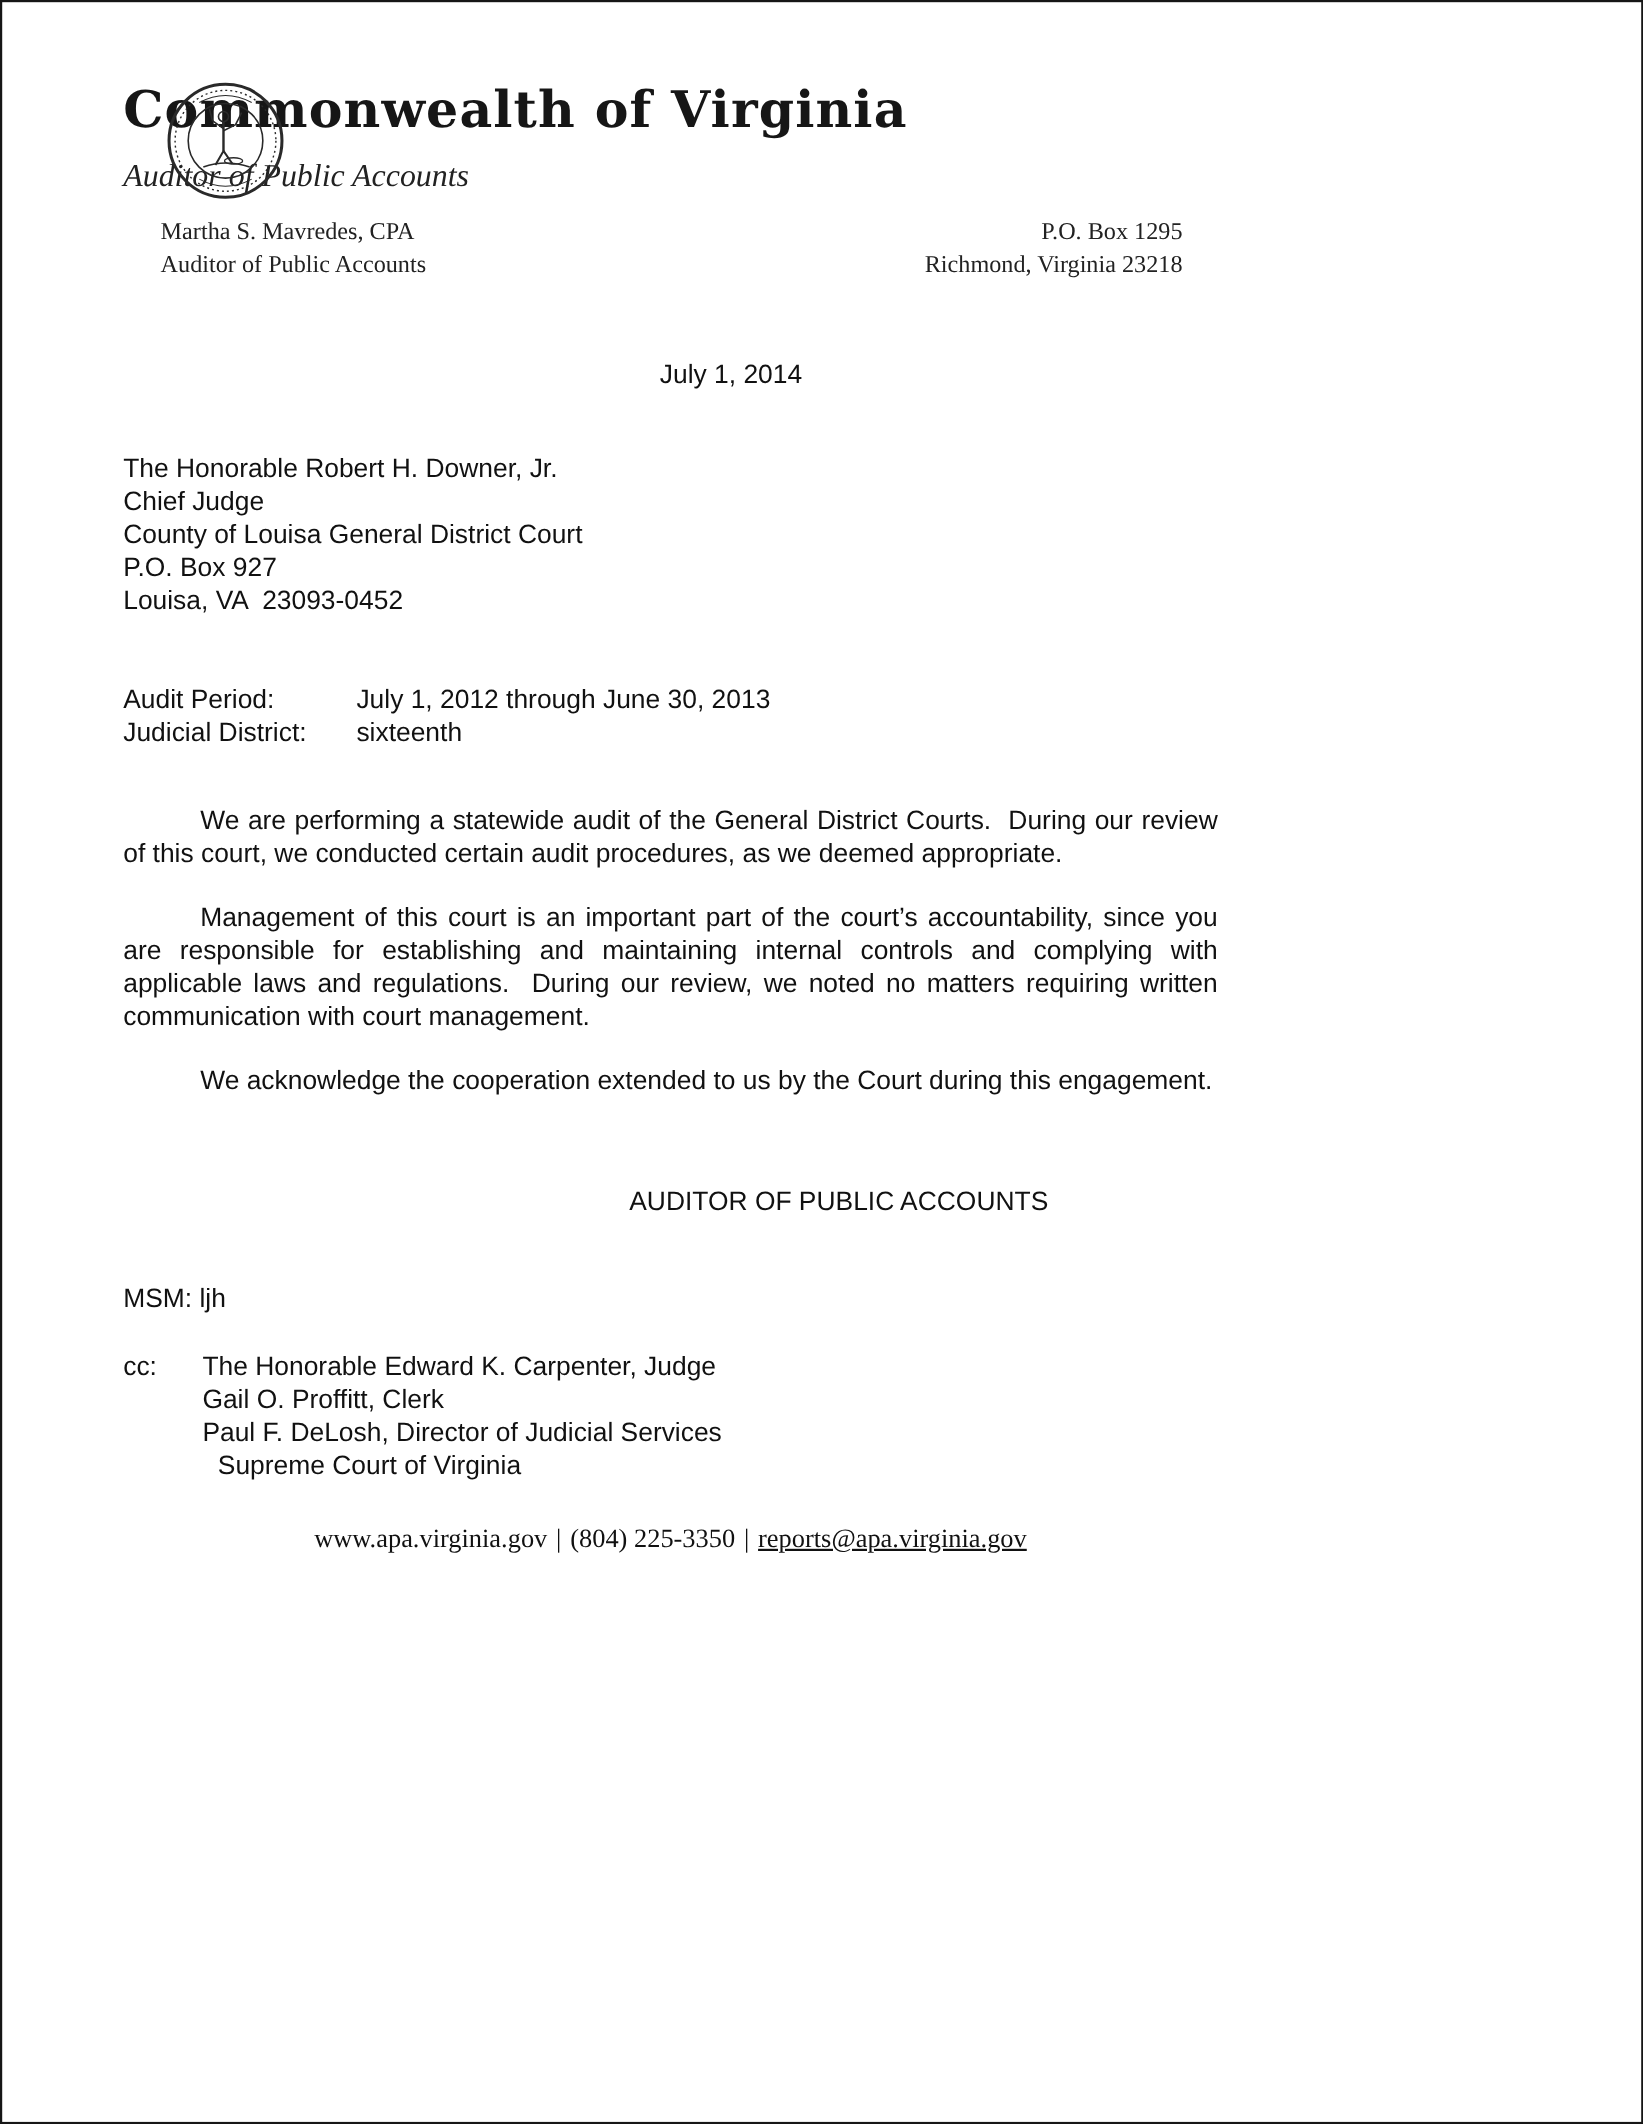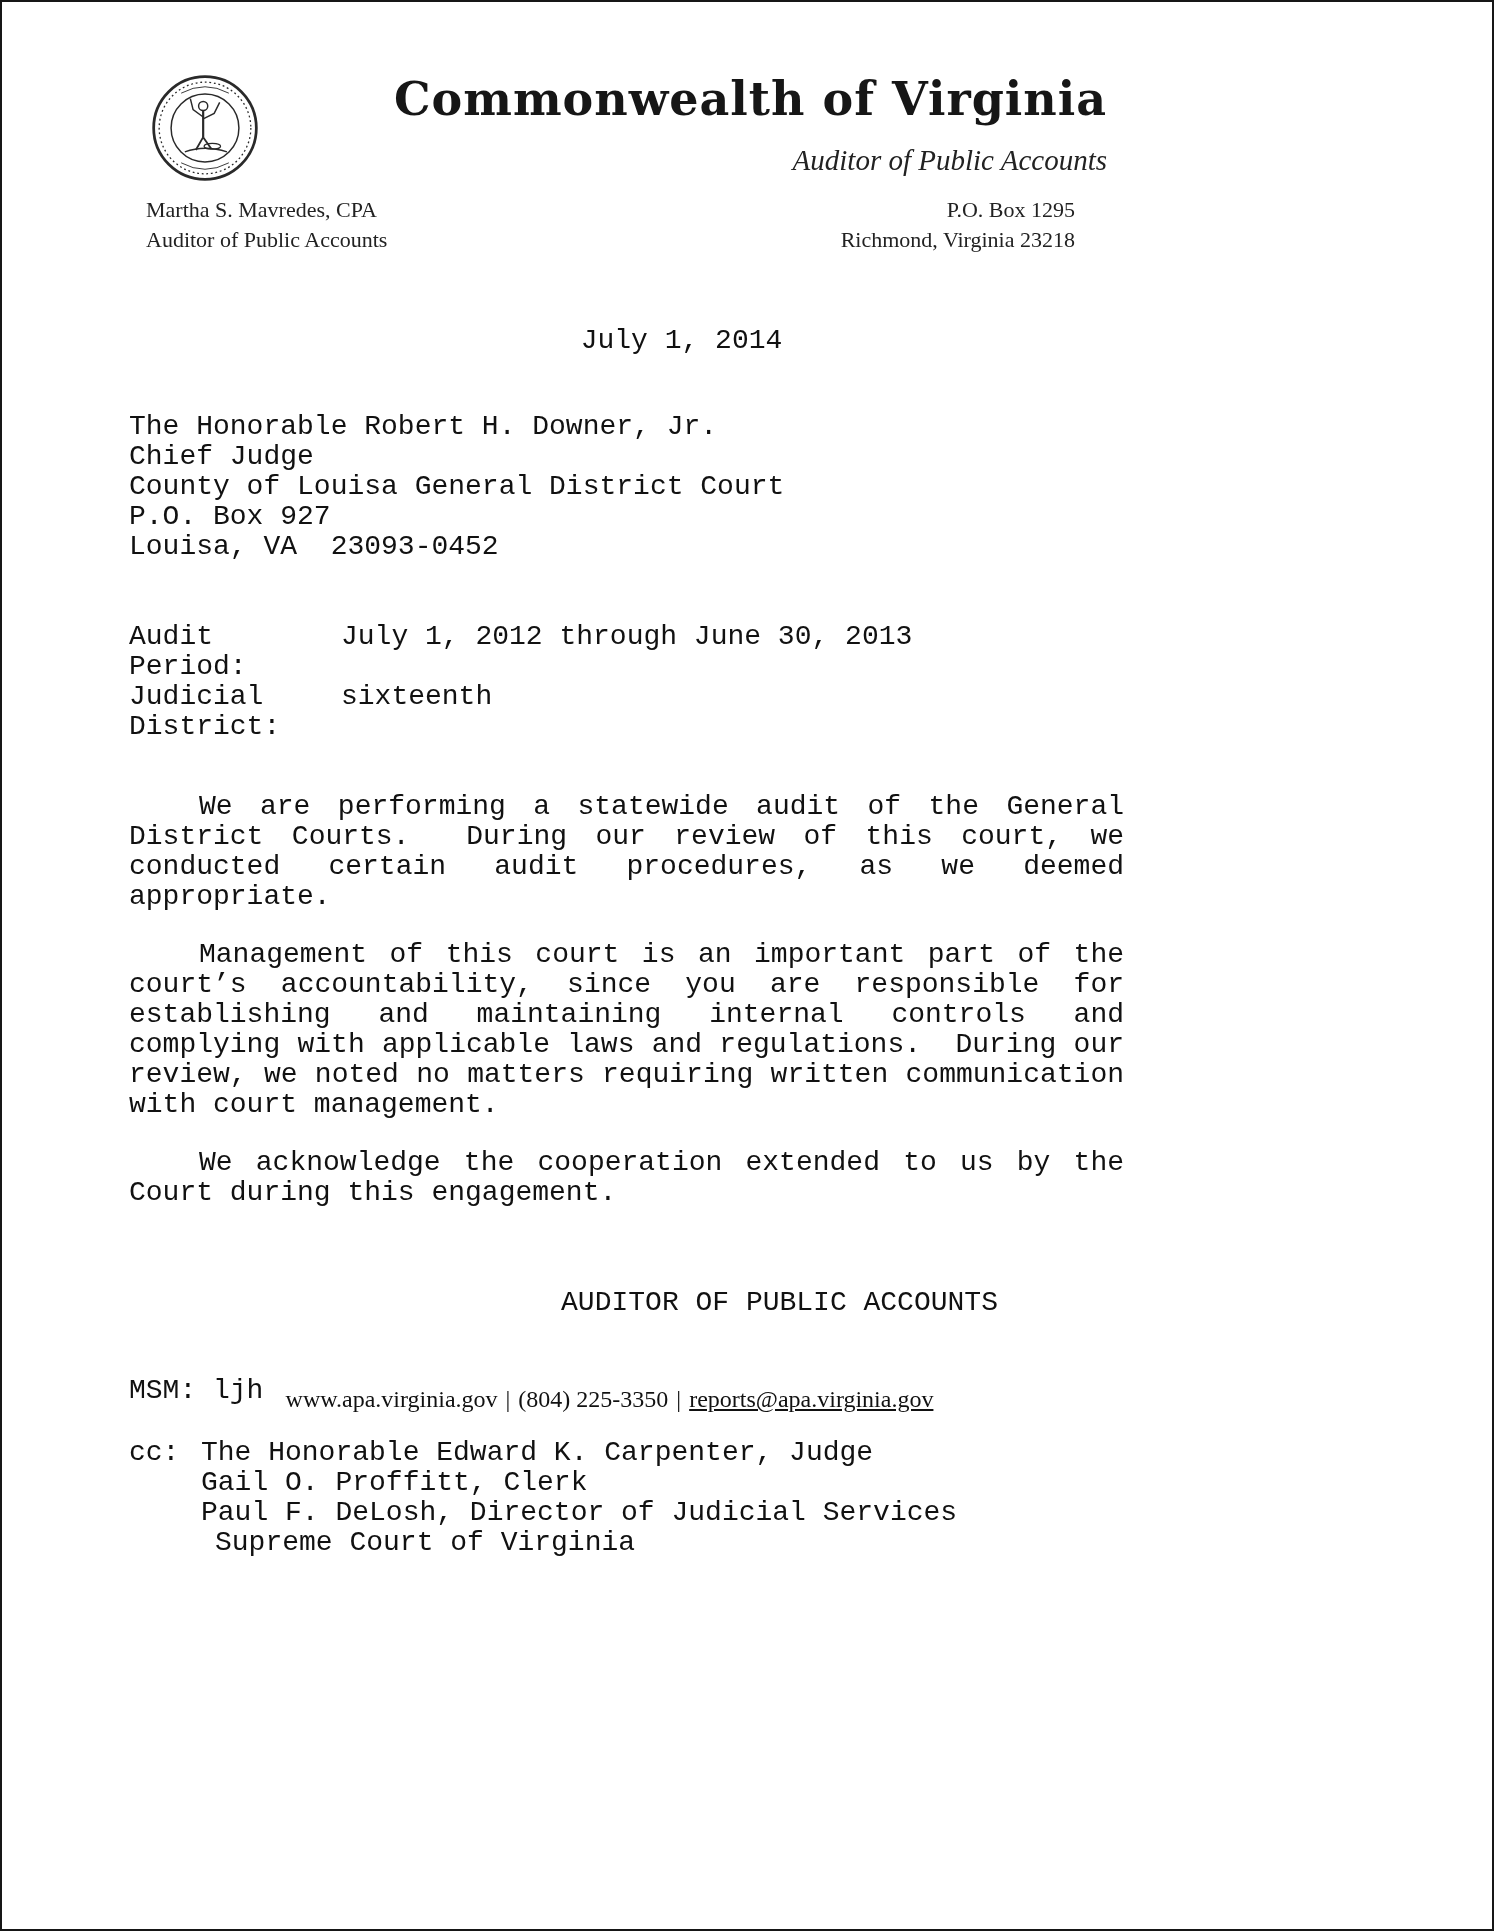--- a/index.html
+++ b/index.html
@@ -16,21 +16,21 @@
   }
   .content {
     padding: 64px 0 0 110px;
     width: 1105px; 
   }
   .content > * { width: 995px; }
 
   
   .letterhead { position: relative; font-family: "Liberation Serif", serif; }
   .seal { position: absolute; left: 38px; top: 2px; width: 110px; height: 120px; }
-  .lh-titles { text-align: right; }
+  .lh-titles { text-align: left; }
   .org-title {
     font-family: "DejaVu Serif", serif;
     font-weight: 700;
     font-size: 46px;
     letter-spacing: 1px;
     padding-top: 6px;
     color: #161616;
   }
   .dept-title {
     font-family: "Liberation Serif", serif;
@@ -46,24 +46,23 @@
     font-size: 22px;
     line-height: 1.35;
     color: #222;
     gap: 17px;
   }
   .official { margin-left: 34px; }
   .office-address { text-align: right; margin-right: 32px; }
 
   
   .letter {
-    font-family: Liberation Mono, monospace;
-    font-size: 28px;
+    font-family: Liberation Sans, sans-serif;
+    font-size: 24px;
     color: #111;
-    margin-left: 17px;
   }
   .date {
     margin-top: 72px;
     margin-left: 110px;  
     text-align: center;
     line-height: 30px;
   }
   .recipient { margin-top: 56px; line-height: 30px; }
   .recipient div { white-space: pre-wrap; }
 

